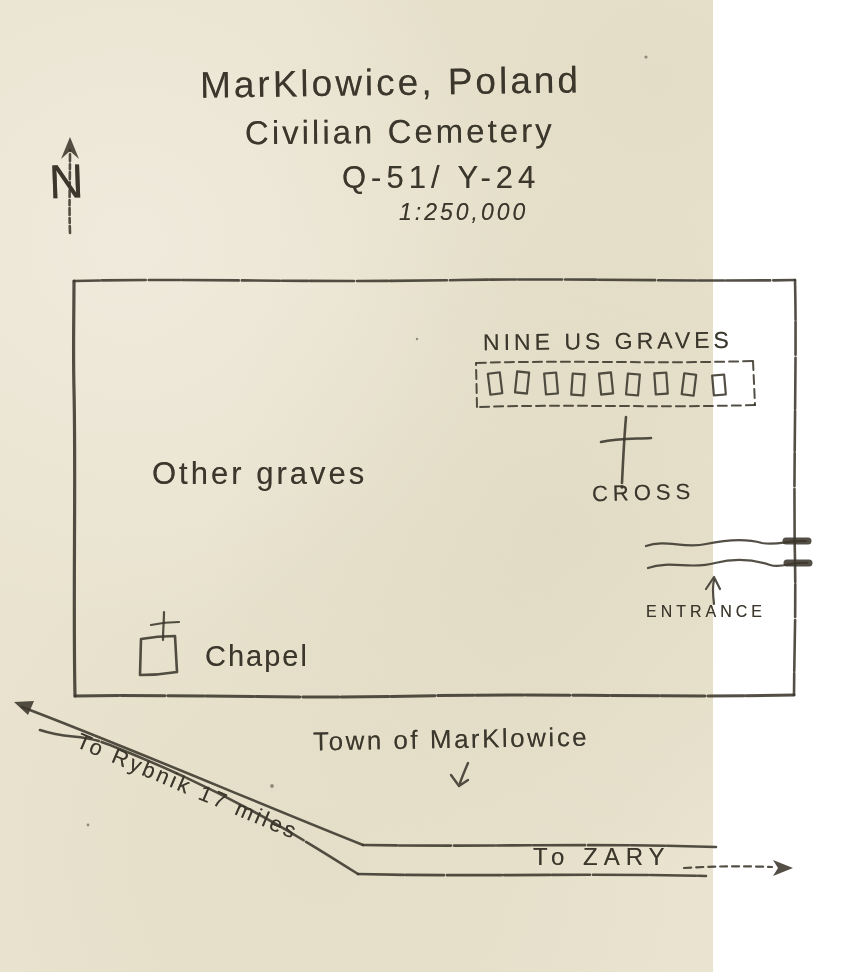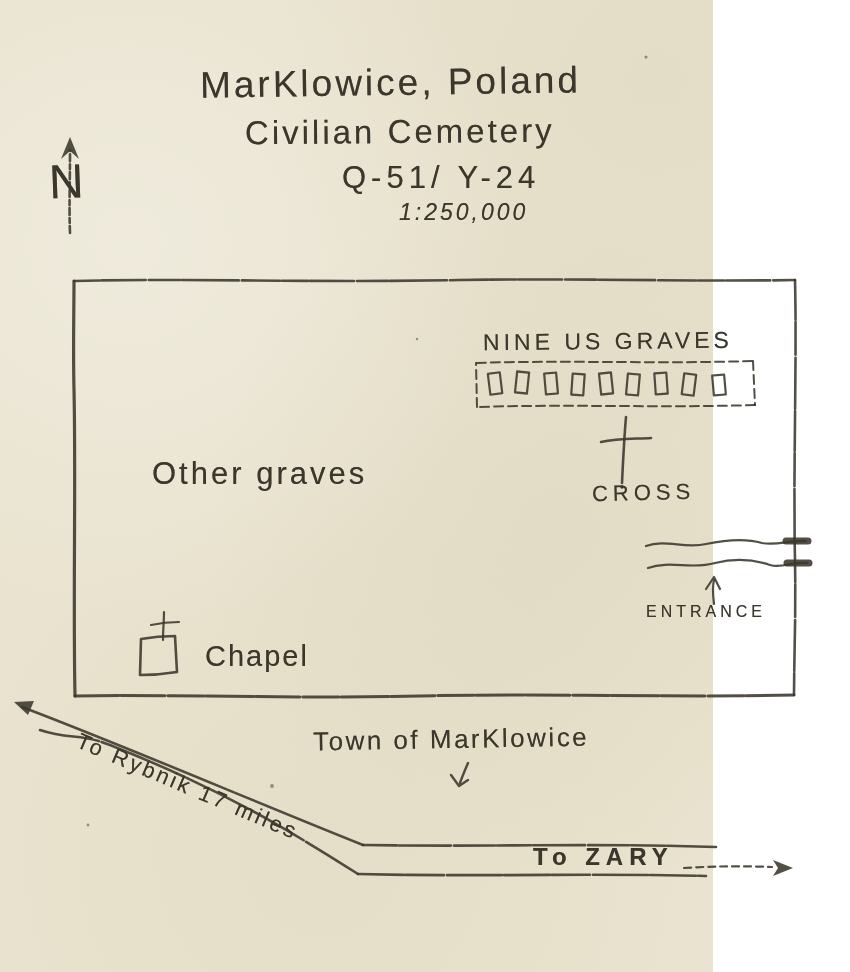--- a/index.html
+++ b/index.html
@@ -30,21 +30,21 @@
   .t4{left:399px;top:201px;font-size:23px;letter-spacing:3px;font-style:italic;}
   .north-n{left:49px;top:158px;font-size:48px;letter-spacing:0;transform:rotate(-2deg);}
   .graves{left:483px;top:330px;font-size:23px;letter-spacing:4px;transform:rotate(-.6deg);}
   .cross{left:592px;top:482px;font-size:22px;letter-spacing:5px;transform:rotate(-1.5deg);}
   .other{left:152px;top:458px;font-size:31px;letter-spacing:3px;}
   .entrance{left:646px;top:604px;font-size:16px;letter-spacing:4px;}
   .chapel{left:193px;top:642px;font-size:29px;letter-spacing:2px;margin-left:12px;}
   .town{left:313px;top:726px;font-size:26px;letter-spacing:2.5px;transform:rotate(-1deg);}
   .rybnik{left:82px;top:730px;font-size:22px;letter-spacing:3px;
           transform:rotate(23deg);transform-origin:left top;}
-  .zary{left:533px;top:845px;font-size:24px;letter-spacing:6px;font-weight:bold;}
+  .zary{left:533px;top:845px;font-size:24px;letter-spacing:6px;}
 </style>
 </head>
 <body>
 
 <div class="paper">
 
   <svg width="850" height="972" viewBox="0 0 850 972" fill="none" stroke="#3b372c" stroke-opacity=".88" stroke-linecap="round" stroke-linejoin="round">
 
     <g>
       <path d="M70,233 C69,208 70,183 70,150" stroke-width="2.6" stroke-dasharray="7 3 5 3"></path>

